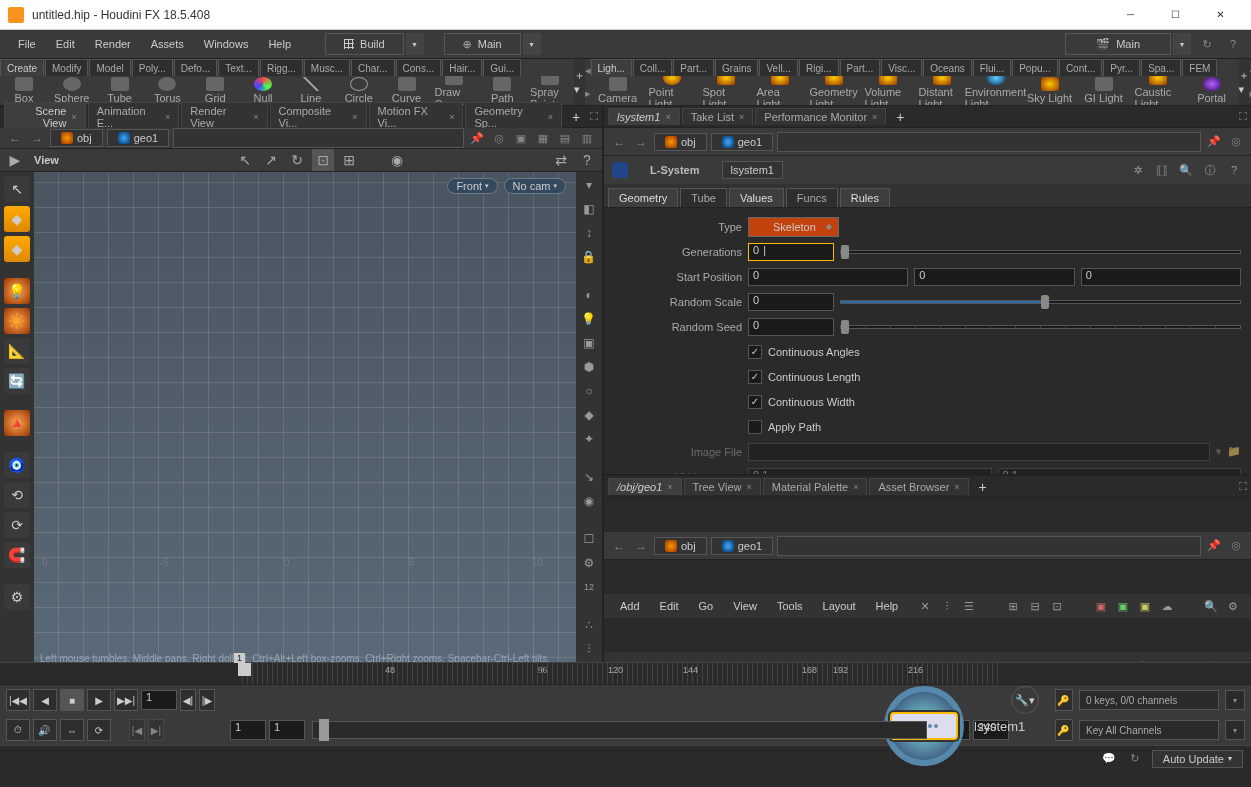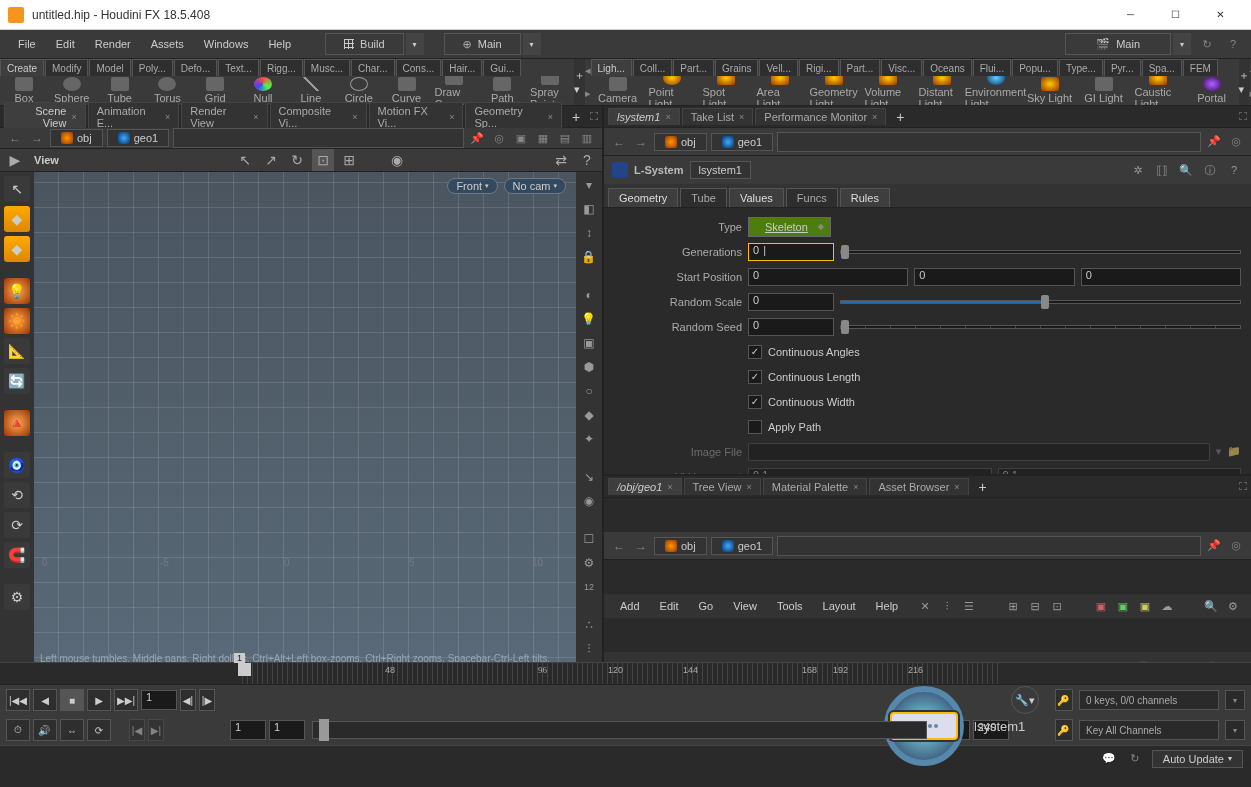--- a/index.html
+++ b/index.html
@@ -70,42 +70,42 @@
     repeating-linear-gradient(90deg, transparent, transparent 24px, rgba(255,255,255,0.12) 24px, rgba(255,255,255,0.12) 25px);
 }
 .vpviewport .vbuttons { position:absolute; top:6px; right:10px; display:flex; gap:6px;}
 .vpviewport .vbuttons .vb { background:#34495e; border:1px solid #6a7a88; border-radius:10px; padding:1px 8px; color:#ccc; font-size:10px; display:flex; align-items:center; gap:3px;}
 .vpviewport .tick { position:absolute; bottom:114px; color:#778; font-size:10px;}
 .vpviewport .hint { position:absolute; bottom:4px; left:6px; right:6px; color:#95a5b5; font-size:10px; line-height:1.3;}
 .vpright-tools { width: 26px; background:#333; display:flex; flex-direction:column; align-items:center; padding-top:4px; gap:6px;}
 .vpright-tools .rt { width:18px; height:18px; color:#999; display:flex; align-items:center; justify-content:center; font-size:12px;}
 
 
-.parm-header { height: 28px; background: #3a3a3a; display:flex; align-items:center; padding:0 8px; gap:6px;}
+.parm-header { height: 28px; background: #3a3a3a; display:flex; align-items:center; padding:0 8px; gap:22px;}
 .parm-header .nicon { width:16px; height:16px; background:#248; border-radius:3px;}
 .parm-header .ntitle { font-weight:bold; color:#bbb;}
 .parm-header .nname { color:#ccc; background:#333; padding:2px 8px; border:1px solid #555; flex:0 0 auto;}
 .parm-header .end { margin-left:auto; display:flex; gap:6px; color:#999;}
 .parm-header .end span{ width:18px; height:18px; display:flex; align-items:center; justify-content:center;}
 .parm-tabs { height:24px; background:#333; display:flex; align-items:flex-end; padding:0 4px; gap:2px; border-bottom:1px solid #222;}
 .parm-tab { background:#2e2e2e; border:1px solid #555; border-bottom:none; padding:3px 10px; font-size:11px; color:#aaa;}
 .parm-tab.active { background:#3e3e3e; color:#ddd;}
 .parm-body { flex:1; overflow:auto; padding:6px 10px;}
 .parm-row { display:flex; align-items:center; height:25px; gap:6px;}
 .parm-row .plabel { width:128px; text-align:right; color:#aaa; font-size:11px;}
 .parm-row .pinput { height:18px; background:#1a1a1a; border:1px solid #555; color:#ccc; padding:0 4px; }
 .parm-row .pinput.active { border:1px solid #fb0; background:#1a1a1a;}
 .parm-row .pslider { flex:1; height:4px; background:#1a1a1a; position:relative; border:1px solid #555;}
 .parm-row .pslider .thumb { position:absolute; width:8px; height:14px; background:#888; top:-6px; border-radius:2px;}
 .parm-row .pslider .fill { position:absolute; height:100%; background:#2a6aaa;}
 .parm-row .pslider .ticks { position:absolute; inset:0; 
   background-image: repeating-linear-gradient(90deg, transparent, transparent 24px, #444 24px, #444 25px);}
 .parm-row .check { width:14px; height:14px; background:#1a1a1a; border:1px solid #555; display:flex; align-items:center; justify-content:center; color:#ccc; font-size:10px;}
 .parm-row .chlabel { color:#ccc; font-size:11px;}
-.parm-row .dropdown { background:#4d7c0f; border:1px solid #666; height:20px; padding:0 22px 0 16px; display:flex; align-items:center; position:relative; color:#ccc;text-decoration:underline;}
+.parm-row .dropdown { background:#c2410c; border:1px solid #666; height:20px; padding:0 22px 0 24px; display:flex; align-items:center; position:relative; color:#ccc;}
 .parm-row .dropdown::after { content:"◆"; position:absolute; right:6px; font-size:8px; color:#888;}
 
 
 .rightbottom { display:flex; flex-direction:column; border-top:2px solid #222;gap:34px;}
 .net-menu { height:24px; background:#333; display:flex; align-items:center; gap:8px; padding:0 10px;}
 .net-menu .m { color:#ccc; padding:0 6px;}
 .net-menu .end { margin-left:auto; display:flex; gap:6px; color:#999;}
 .net-menu .end span { width:16px; height:16px; display:flex; align-items:center; justify-content:center;}
 .net-view { flex:1; background:#333; position:relative; height:120px;}
 .net-view .watermark { position:absolute; right:14px; top:4px; color:#484848; font-size:22px; font-weight:bold;}
@@ -259,21 +259,21 @@
       <div class="shelf-tab">Coll...</div>
       <div class="shelf-tab">Part...</div>
       <div class="shelf-tab">Grains</div>
       <div class="shelf-tab">Vell...</div>
       <div class="shelf-tab">Rigi...</div>
       <div class="shelf-tab">Part...</div>
       <div class="shelf-tab">Visc...</div>
       <div class="shelf-tab">Oceans</div>
       <div class="shelf-tab">Flui...</div>
       <div class="shelf-tab">Popu...</div>
-      <div class="shelf-tab">Type...</div>
+      <div class="shelf-tab">Cont...</div>
       <div class="shelf-tab">Pyr...</div>
       <div class="shelf-tab">Spa...</div>
       <div class="shelf-tab">FEM</div>
     </div>
     <div class="shelf-tools">
       <div class="shelf-tool">
           <div class="ticon"></div>
           <span>Camera</span>
         </div>
       <div class="shelf-tool">

